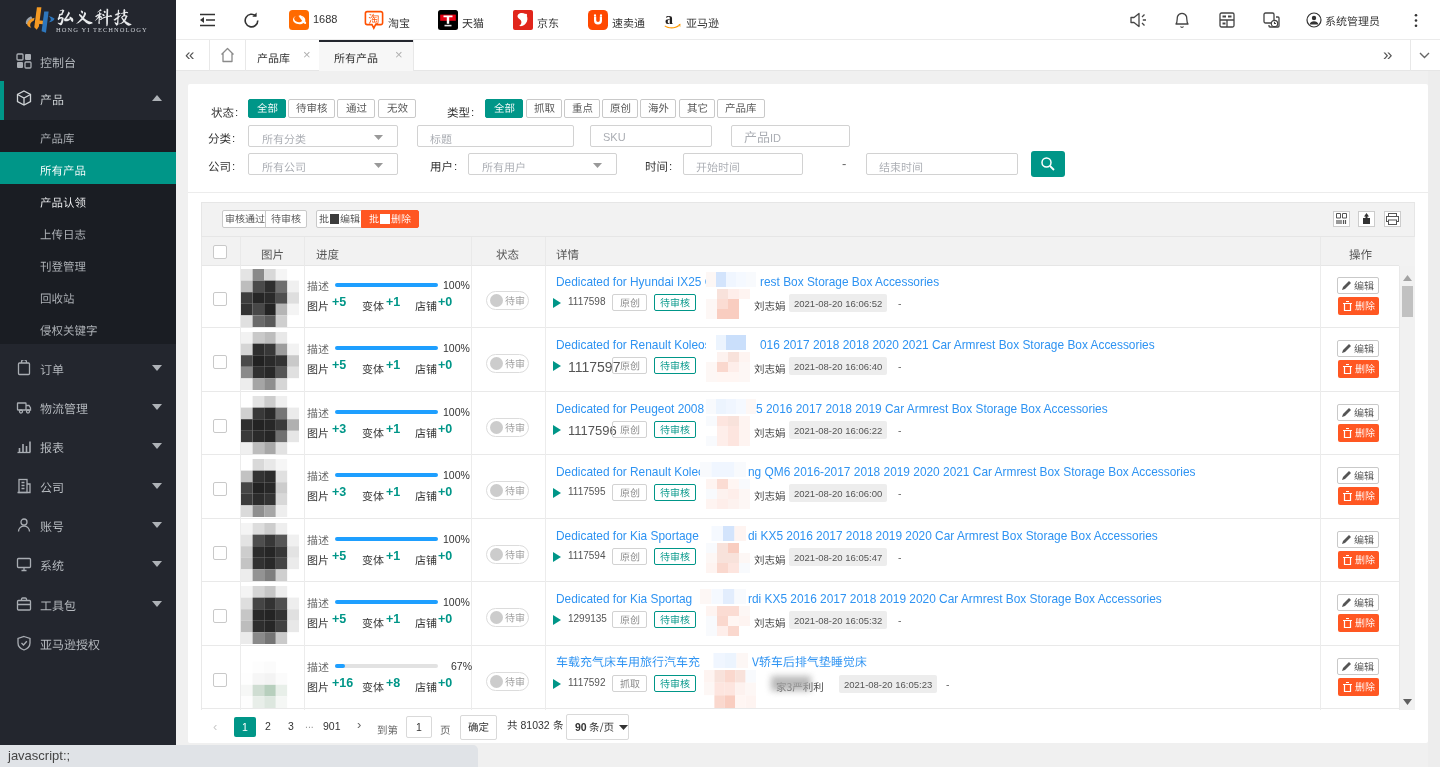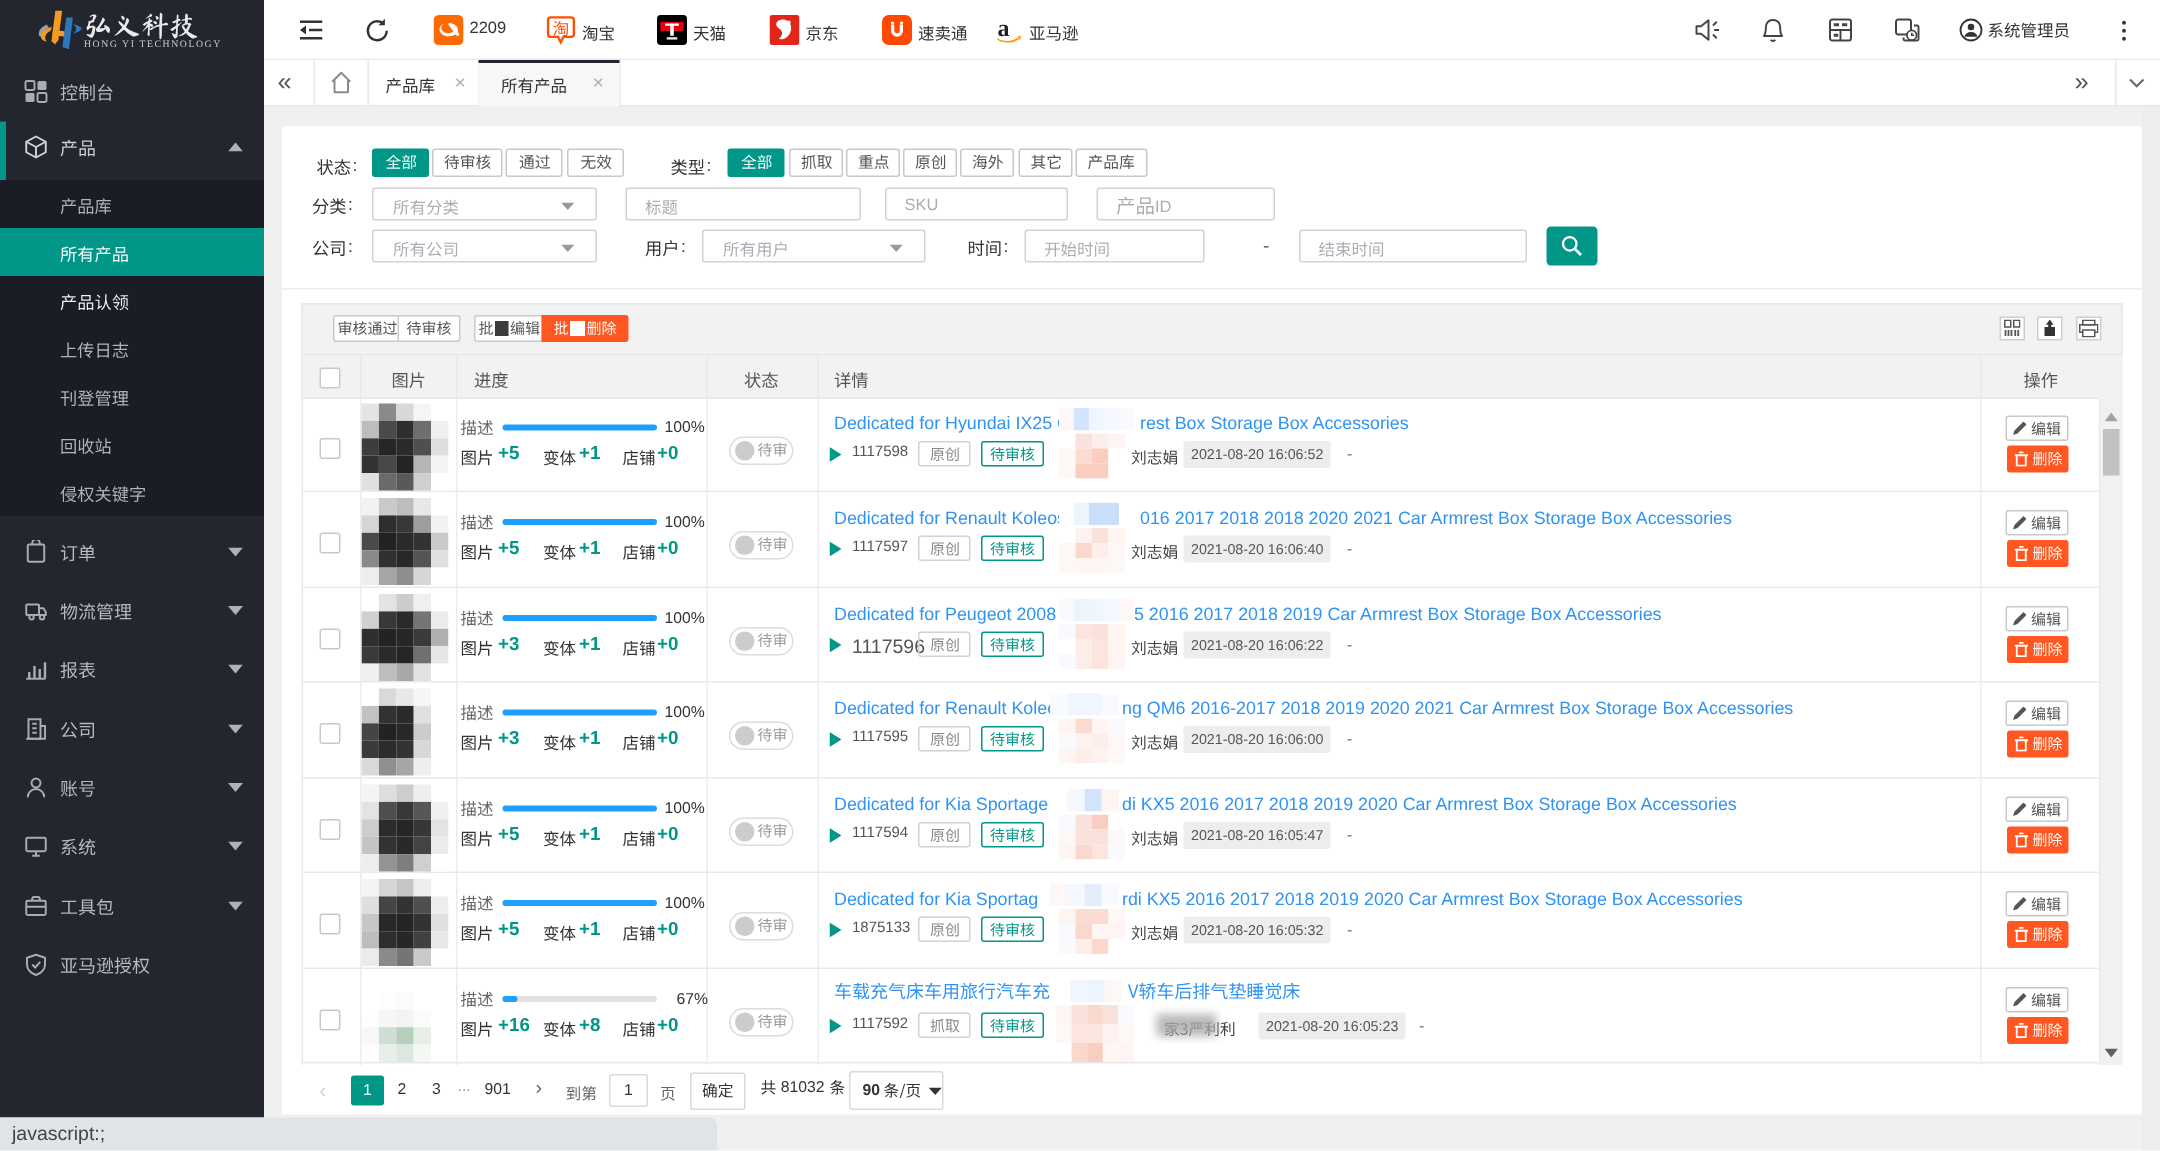--- a/index.html
+++ b/index.html
@@ -192,21 +192,21 @@
 <svg class="ab" style="left:243px;top:12px" width="17" height="17" viewBox="0 0 17 17">
 <path d="M14.8 8.5 A6.3 6.3 0 1 1 12.9 4" stroke="#333" stroke-width="1.6" fill="none"></path>
 <path d="M13.6 0.5 L13.6 4.8 L9.3 4.8 Z" fill="#333"></path>
   </svg>
 <div class="ab" style="left:289px;top:10px"><svg width="20" height="20" viewBox="0 0 20 20">
       <rect width="20" height="20" rx="3.5" fill="#ff6a00"></rect>
       <path d="M10 5.5 C13.6 5.5 16.3 7.4 16.3 9.9 C16.3 12.4 13.8 14.2 10.4 14.2 C7 14.2 4 12.4 4 9.6 C4 7.8 5.4 6.3 7.2 5.9 C5.1 6.9 4.6 8.4 5.6 10 C6.7 11.8 9.3 12.6 11.5 11.9 C13.6 11.3 14.5 9.6 13.6 8.1 C12.8 6.8 11.4 6.2 9.4 6.3 Z" fill="#fff"></path>
       <path d="M11.6 5.2 L16.6 11.9 L14.9 13.2 L9.9 6.5 Z" fill="#fff"></path>
       <path d="M15 12.9 A1.1 1.1 0 1 0 17.2 12.9 A1.1 1.1 0 1 0 15 12.9" fill="#fff"></path>
     </svg></div>
-<div class="ab" style="left:313px;top:13px;font-size:11px;color:#333">2209</div>
+<div class="ab" style="left:313px;top:13px;font-size:11px;color:#333">1688</div>
 <div class="ab" style="left:364px;top:10px"><svg width="20" height="20" viewBox="0 0 20 20">
       <path d="M3.2 1.6 H16.8 A1.8 1.8 0 0 1 18.6 3.4 V12.8 A1.8 1.8 0 0 1 16.8 14.6 H11.6 L9.8 18.2 L8 14.6 H3.2 A1.8 1.8 0 0 1 1.4 12.8 V3.4 A1.8 1.8 0 0 1 3.2 1.6 Z" fill="#fff" stroke="#ff5000" stroke-width="1.6"></path>
       <g transform="translate(4.3,13.2) scale(0.0112,-0.0112)" fill="#ff5000">
         <path d="M423 841 494 822Q468 755 434 691Q400 626 361 570Q322 514 281 471Q274 477 263 485Q252 494 241 501Q229 509 219 514Q283 574 336 661Q390 748 423 841ZM452 605 515 589Q491 529 456 471Q422 413 386 372Q376 379 357 388Q339 397 326 402Q364 442 397 496Q430 550 452 605ZM402 690H884V623H379ZM852 690H924Q924 690 924 683Q924 675 924 666Q924 656 924 651Q922 470 919 346Q916 223 911 144Q906 66 898 24Q890 -18 877 -35Q861 -57 843 -66Q825 -74 799 -77Q773 -80 731 -79Q690 -78 648 -76Q647 -61 640 -41Q634 -21 624 -6Q673 -10 713 -11Q753 -12 771 -12Q785 -12 794 -9Q803 -6 810 4Q821 17 828 58Q835 99 840 177Q844 254 847 377Q850 500 852 674ZM435 514H750V454H435ZM304 355H795V295H304ZM520 481H586V95H520ZM355 251H417V122H689V251H754V63H355ZM92 773 140 825Q166 814 195 798Q225 782 252 766Q280 751 297 737L249 679Q232 693 205 710Q178 726 149 743Q119 760 92 773ZM36 501 81 554Q106 543 135 529Q164 514 191 500Q217 486 235 473L188 413Q172 427 146 442Q120 458 91 474Q62 490 36 501ZM65 -10Q87 29 112 82Q137 135 163 194Q189 253 209 309L270 262Q251 210 228 154Q205 98 180 43Q156 -11 134 -58Z"></path>
       </g>
     </svg></div>
 <div class="ab" style="left:388px;top:14.5px"><svg class="cj" style="width:22.0px;height:11px;" viewBox="0 0 22.0 11" fill="#333">
       <use href="#s6DD8" transform="translate(0.0,9.3) scale(0.011,-0.011)"></use>
       <use href="#s5B9D" transform="translate(11.0,9.3) scale(0.011,-0.011)"></use>
     </svg></div>
@@ -775,21 +775,21 @@
     <span style="margin-left:2px"><svg class="cj" style="width:20.0px;height:10px;" viewBox="0 0 20.0 10" fill="#999">
         <use href="#s5F85" transform="translate(0.0,8.5) scale(0.01,-0.01)"></use>
         <use href="#s5BA1" transform="translate(10.0,8.5) scale(0.01,-0.01)"></use>
       </svg></span>
   </div>
 <div class="ab" style="left:556px;top:338px;font-size:11.9px;color:#2e93f2;white-space:nowrap">Dedicated for Renault Koleos</div>
 <div class="ab" style="left:760px;top:338px;font-size:11.9px;color:#2e93f2;white-space:nowrap">016 2017 2018 2018 2020 2021 Car Armrest Box Storage Box Accessories</div>
 <svg class="ab" style="left:553px;top:361px" width="8" height="10" viewBox="0 0 8 10">
     <path d="M0 0 L8 5 L0 10 Z" fill="#009688"></path>
   </svg>
-<div class="ab" style="left:568px;top:359px;font-size:10px;color:#555">1117597</div>
+<div class="ab" style="left:568px;top:359px;font-size:14px;color:#555">1117597</div>
 <div class="ab flex" style="left:612px;top:357px;width:35px;height:17px;border:1px solid #d2d2d2;border-radius:2px;justify-content:center">
     <svg class="cj" style="width:20.0px;height:10px;" viewBox="0 0 20.0 10" fill="#888">
       <use href="#s539F" transform="translate(0.0,8.5) scale(0.01,-0.01)"></use>
       <use href="#s521B" transform="translate(10.0,8.5) scale(0.01,-0.01)"></use>
     </svg>
   </div>
 <div class="ab flex" style="left:654px;top:357px;width:42px;height:17px;border:1px solid #009688;border-radius:2px;justify-content:center">
     <svg class="cj" style="width:30.0px;height:10px;" viewBox="0 0 30.0 10" fill="#009688">
       <use href="#s5F85" transform="translate(0.0,8.5) scale(0.01,-0.01)"></use>
       <use href="#s5BA1" transform="translate(10.0,8.5) scale(0.01,-0.01)"></use>
@@ -1281,21 +1281,21 @@
     <span style="margin-left:2px"><svg class="cj" style="width:20.0px;height:10px;" viewBox="0 0 20.0 10" fill="#999">
         <use href="#s5F85" transform="translate(0.0,8.5) scale(0.01,-0.01)"></use>
         <use href="#s5BA1" transform="translate(10.0,8.5) scale(0.01,-0.01)"></use>
       </svg></span>
   </div>
 <div class="ab" style="left:556px;top:592px;font-size:11.9px;color:#2e93f2;white-space:nowrap">Dedicated for Kia Sportag</div>
 <div class="ab" style="left:748px;top:592px;font-size:11.9px;color:#2e93f2;white-space:nowrap">rdi KX5 2016 2017 2018 2019 2020 Car Armrest Box Storage Box Accessories</div>
 <svg class="ab" style="left:553px;top:615px" width="8" height="10" viewBox="0 0 8 10">
     <path d="M0 0 L8 5 L0 10 Z" fill="#009688"></path>
   </svg>
-<div class="ab" style="left:568px;top:613px;font-size:10px;color:#555">1875133</div>
+<div class="ab" style="left:568px;top:613px;font-size:10px;color:#555">1299135</div>
 <div class="ab flex" style="left:612px;top:611px;width:35px;height:17px;border:1px solid #d2d2d2;border-radius:2px;justify-content:center">
     <svg class="cj" style="width:20.0px;height:10px;" viewBox="0 0 20.0 10" fill="#888">
       <use href="#s539F" transform="translate(0.0,8.5) scale(0.01,-0.01)"></use>
       <use href="#s521B" transform="translate(10.0,8.5) scale(0.01,-0.01)"></use>
     </svg>
   </div>
 <div class="ab flex" style="left:654px;top:611px;width:42px;height:17px;border:1px solid #009688;border-radius:2px;justify-content:center">
     <svg class="cj" style="width:30.0px;height:10px;" viewBox="0 0 30.0 10" fill="#009688">
       <use href="#s5F85" transform="translate(0.0,8.5) scale(0.01,-0.01)"></use>
       <use href="#s5BA1" transform="translate(10.0,8.5) scale(0.01,-0.01)"></use>

